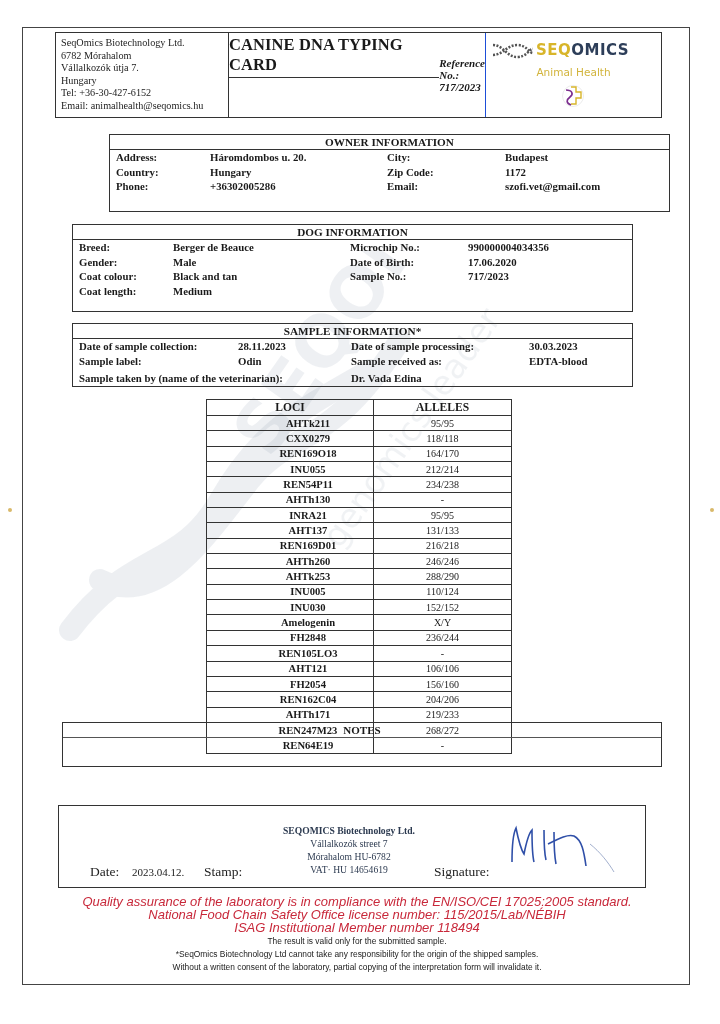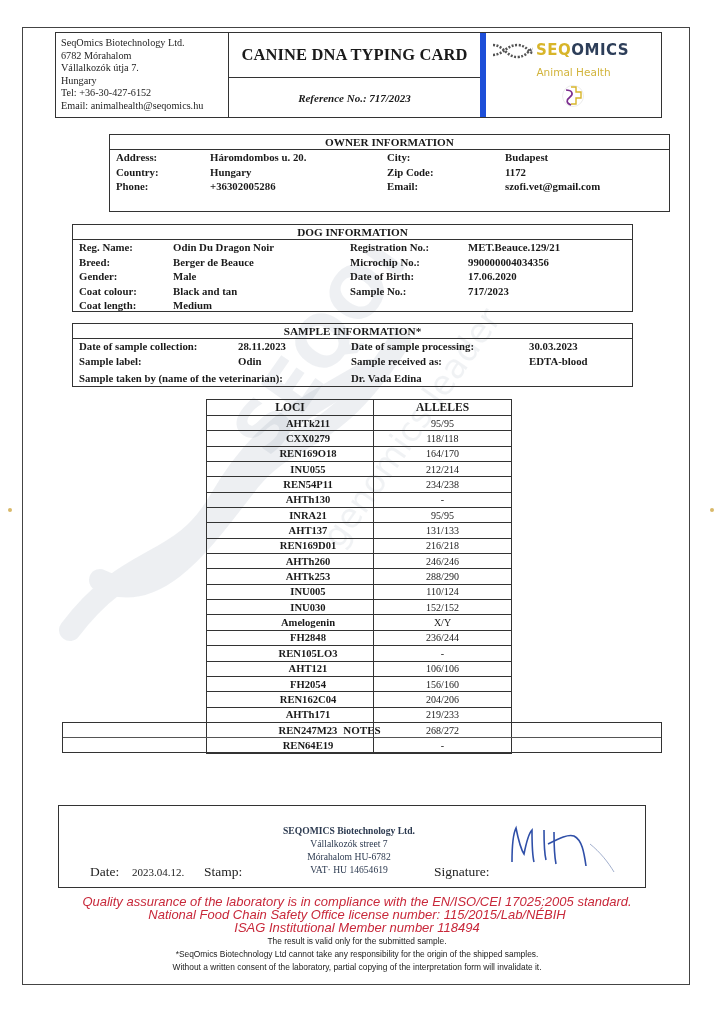--- a/index.html
+++ b/index.html
@@ -13,21 +13,21 @@
 
   
   .header {
     position: absolute; left: 55px; top: 32px; width: 607px; height: 86px;
     border: 1px solid #333; display: flex;
   }
   .hdr-addr {
     width: 173px; border-right: 1px solid #333; padding: 4px 0 0 5px;
     font-size: 10.2px; line-height: 12.6px; color: #222;
   }
-  .hdr-mid { width: 257px; border-right: 6px solid #1d4ed8; display: flex; flex-direction: column; }
+  .hdr-mid { width: 257px; border-right: 1px solid #1d4ed8; display: flex; }
   .hdr-title {
     height: 45px; border-bottom: 1px solid #333; display: flex; align-items: center; justify-content: center;
     font-weight: bold; font-size: 16.5px; letter-spacing: 0.1px;
   }
   .hdr-ref {
     flex: 1; display: flex; align-items: center; justify-content: center;
     font-weight: bold; font-style: italic; font-size: 11px;
   }
   .hdr-logo { flex: 1; position: relative; }
   .logo-dna { position: absolute; left: 5px; top: 8px; }
@@ -75,21 +75,21 @@
   
   .loci {
     position: absolute; left: 206px; top: 399px; width: 306px; border-collapse: collapse;
   }
   .loci th, .loci td { border: 1px solid #333; height: 15.35px; padding: 0; text-align: center; line-height: 13px; }
   .loci th { font-size: 11.5px; font-weight: bold; height: 16px; }
   .loci td.locus { width: 167px; font-weight: bold; font-size: 10.6px; padding-left: 36px; }
   .loci td.allele { font-size: 10px; font-weight: normal; }
 
   
-  .notes { position: absolute; left: 62px; top: 722px; width: 600px; height: 31px; border: 1px solid #333; }
+  .notes { position: absolute; left: 62px; top: 722px; width: 600px; height: 45px; border: 1px solid #333; }
   .notes .box-title {
     border-bottom: 1px solid #555; text-align: center; font-weight: bold; font-size: 11px; height: 15px; line-height: 15px;
   }
 
   
   .signbox { position: absolute; left: 58px; top: 805px; width: 588px; height: 83px; border: 1px solid #333; }
   .sb-label { position: absolute; font-size: 13.5px; color: #222; }
   .sb-date-label { left: 31px; top: 58px; }
   .sb-date-val { position: absolute; left: 73px; top: 60px; font-size: 11px; color: #222; }
   .sb-stamp-label { left: 145px; top: 58px; }
@@ -174,26 +174,20 @@
     <span class="c1">Phone:</span>
     <span class="c2">+36302005286</span>
     <span class="c3">Email:</span>
     <span class="c4">szofi.vet@gmail.com</span>
   </div>
 </div>
 
 <div class="info-box dog">
   <div class="box-title">DOG INFORMATION</div>
   <div class="info-row">
-    <span class="c1">Reg. Name:</span>
-    <span class="c2">Odin Du Dragon Noir</span>
-    <span class="c3">Registration No.:</span>
-    <span class="c4">MET.Beauce.129/21</span>
-  </div>
-  <div class="info-row">
     <span class="c1">Breed:</span>
     <span class="c2">Berger de Beauce</span>
     <span class="c3">Microchip No.:</span>
     <span class="c4">990000004034356</span>
   </div>
   <div class="info-row">
     <span class="c1">Gender:</span>
     <span class="c2">Male</span>
     <span class="c3">Date of Birth:</span>
     <span class="c4">17.06.2020</span>

